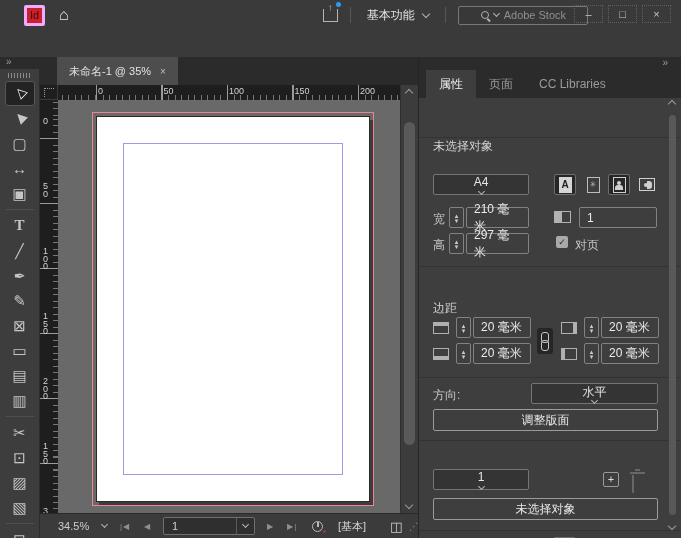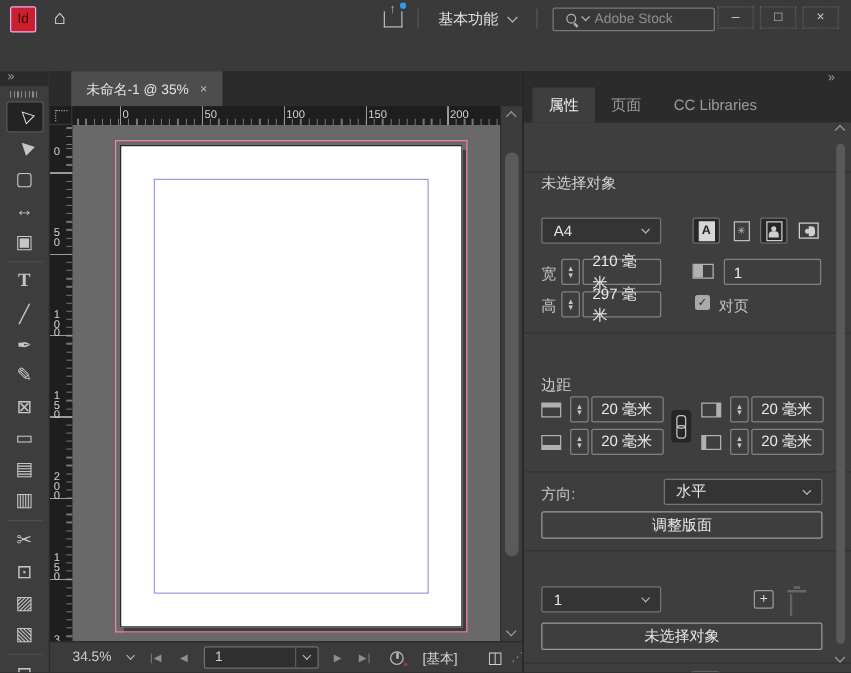--- a/index.html
+++ b/index.html
@@ -2,30 +2,30 @@
 <html><head>
 <meta charset="utf-8">
 <style>
   * { box-sizing: border-box; margin: 0; padding: 0; }
   html,body { background:#2a2a2a; }
   body { font-family: "Liberation Sans", "DejaVu Sans", sans-serif; }
   .app { position:relative; width:681px; height:538px; background:#3a3a3a; overflow:hidden; color:#d8d8d8; }
 
   
   .titlebar { position:absolute; left:0; top:0; width:681px; height:30px; background:#3a3a3a; display:flex; align-items:center; }
-  .applogo { width:21px; height:21px; margin-left:8px; background:#c9202c; border:1px solid #f0abfc; border-radius:2px; color:#3f070d; font-weight:normal; font-size:11px; display:flex; align-items:center; justify-content:center; }
+  .applogo { width:21px; height:21px; margin-left:24px; background:#c9202c; border:3px solid #f0abfc; border-radius:2px; color:#3f070d; font-weight:normal; font-size:11px; display:flex; align-items:center; justify-content:center; }
   .home { margin-left:14px; font-size:16px; color:#e6e6e6; }
   .share { position:relative; margin-left:254px; width:15px; height:13px; border:1px solid #b5b5b5; border-top:none; text-align:center; }
   .share-arrow { position:absolute; left:3px; top:-7px; font-size:10px; color:#b5b5b5; background:#3a3a3a; padding:0 1px; }
   .share-dot { position:absolute; right:-4px; top:-7px; width:5px; height:5px; border-radius:50%; background:#2e9bf0; }
   .tdiv { width:1px; height:16px; background:#575757; margin:0 12px; }
   .workspace { display:flex; align-items:center; gap:8px; font-size:12px; color:#e3e3e3; padding:0 4px; }
   .chev { width:6px; height:6px; border-right:1.5px solid #b5b5b5; border-bottom:1.5px solid #b5b5b5; transform:rotate(45deg); display:inline-block; margin-top:-3px; }
   .chev.small { width:5px; height:5px; }
-  .searchbox { position:relative; width:130px; height:19px; border:1px solid #787878; border-radius:2px; background:#383838; display:flex; align-items:center; padding-left:10px; gap:5px; }
+  .searchbox { position:relative; width:130px; height:19px; border:1px solid #787878; border-radius:2px; background:#383838; display:flex; align-items:center; padding-left:22px; gap:5px; }
   .mag { position:relative; width:8px; height:8px; border:1.5px solid #b0b0b0; border-radius:50%; display:inline-block; }
   .mag::after { content:""; position:absolute; left:6px; top:6px; width:4px; height:1.5px; background:#b0b0b0; transform:rotate(45deg); transform-origin:0 0; }
   .searchbox .ph { font-size:11px; color:#8f8f8f; }
   .winbtns { position:absolute; right:10px; top:5px; display:flex; gap:5px; }
   .winbtn { width:29px; height:18px; border:1px dotted #5f5f5f; color:#c9c9c9; font-size:11px; display:flex; align-items:center; justify-content:center; }
 
   
   .menubar { position:absolute; left:0; top:30px; width:681px; height:27px; background:#3a3a3a; border-bottom:1px solid #2e2e2e; display:flex; align-items:center; padding-left:10px; }
   .menuitem { font-size:12.5px; color:#e4e4e4; padding:0 11px; }
 
@@ -103,21 +103,21 @@
   .ptab { height:28px; display:flex; align-items:center; padding:0 13px; font-size:12px; color:#9b9b9b; background:#2b2b2b; }
   .ptab.active { background:#3e3e3e; color:#f0f0f0;justify-content:center; }
   .pbody { position:absolute; left:0; top:41px; width:263px; height:440px; background:#3e3e3e; }
   .pbody > * { position:absolute; }
   .pdiv { left:0; width:263px; height:1px; background:#333333; }
   .heading { font-size:12px; color:#d2d2d2;margin-top:24px; }
   .plabel { font-size:12px; color:#c6c6c6; }
   .field { height:21px; border:1px solid #828282; border-radius:2px; display:flex; align-items:center; padding:0 7px; font-size:12px; color:#ececec; }
   .stepper { width:15px; height:21px; border:1px solid #828282; border-radius:2px; display:flex; flex-direction:column; align-items:center; justify-content:center; }
   .stepper i { font-style:normal; font-size:7px; line-height:5px; color:#c9c9c9; }
-  .select { height:21px; background:#343434; border:1px solid #757575; border-radius:2px; display:flex; align-items:center; justify-content:space-between; padding:0 9px; font-size:12px; color:#e6e6e6; }
+  .select { height:21px; background:#343434; border:1px solid #757575; border-radius:2px; display:flex; align-items:center; justify-content:space-between; padding:0 9px; font-size:12px; color:#e6e6e6;flex-direction:column; }
   .pbtn { height:22px; border:1px solid #9a9a9a; border-radius:2px; display:flex; align-items:center; justify-content:center; font-size:12px; color:#e8e8e8; background:transparent; }
   .iconbtn { width:22px; height:21px; display:flex; align-items:center; justify-content:center; border:1px solid transparent; border-radius:2px; }
   .iconbtn.pressed { background:#272727; border-color:#6e6e6e; }
   .wd-a { width:13px; height:16px; background:#d6d6d6; color:#222; font-size:10px; font-weight:bold; display:flex; align-items:center; justify-content:center; }
   .wd-v { width:13px; height:16px; border:1px solid #bdbdbd; color:#bdbdbd; font-size:8px; display:flex; align-items:center; justify-content:center; }
   .person { position:relative; width:13px; height:16px; border:1px solid #cfcfcf; display:inline-block; }
   .person::before { content:""; position:absolute; left:50%; top:3px; transform:translateX(-50%); width:4px; height:4px; border-radius:50%; background:#cfcfcf; }
   .person::after { content:""; position:absolute; left:50%; bottom:2px; transform:translateX(-50%); width:8px; height:5px; border-radius:3px 3px 0 0; background:#cfcfcf; }
   .person.landscape { width:16px; height:13px; }
   .person.landscape::before { left:4px; top:50%; transform:translateY(-50%); }

